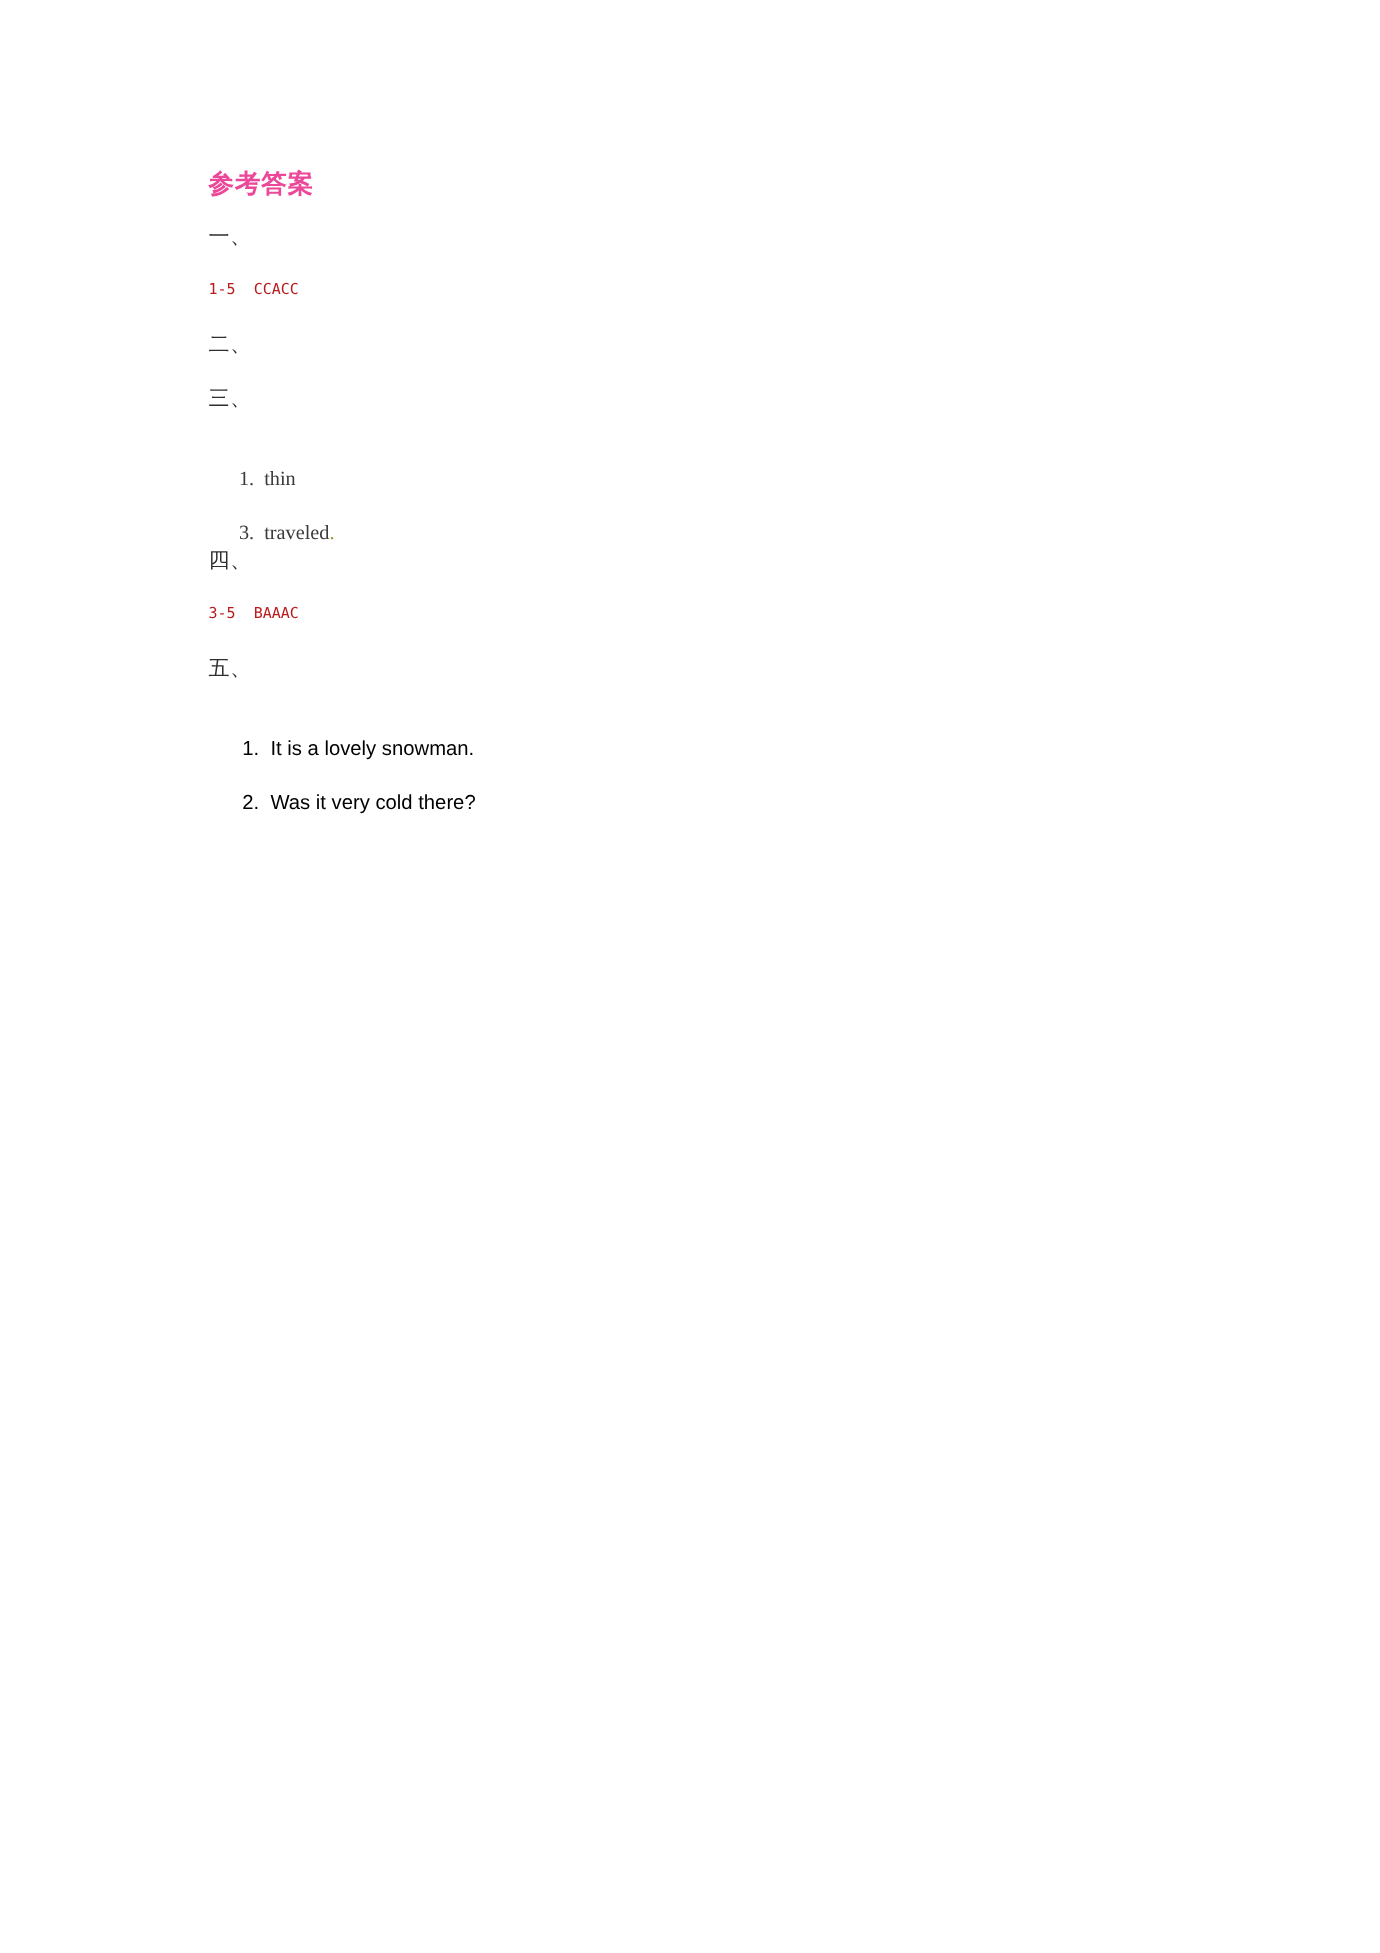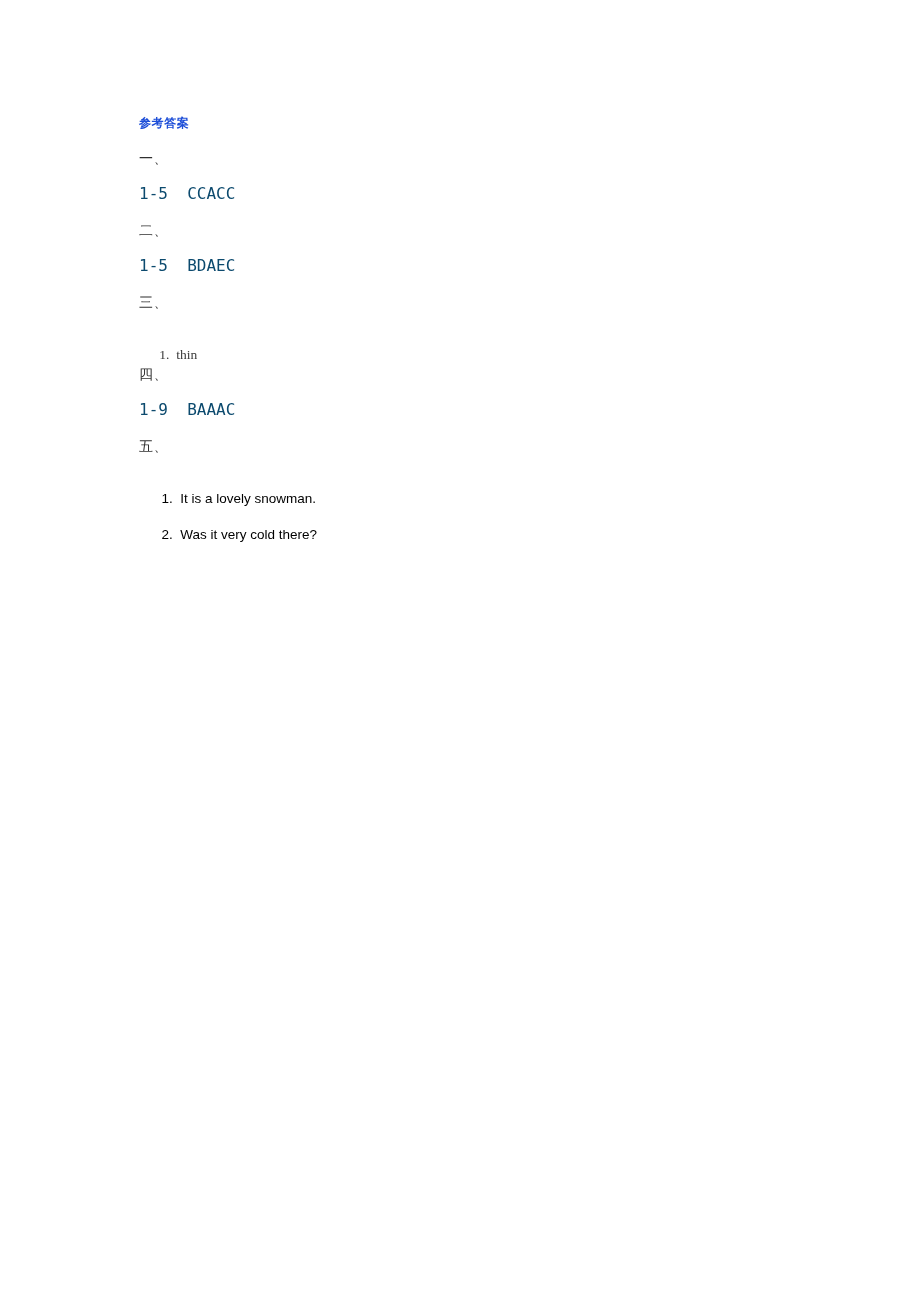--- a/index.html
+++ b/index.html
@@ -29,45 +29,45 @@
     position: absolute;
     left: 139px;
     top: 112px;
     width: 700px;
   }
 
   
   .doc-title {
     font-family: "DejaVu Sans", "Liberation Sans", sans-serif;
     font-weight: 700;
-    font-size: 12px;
+    font-size: 17px;
     line-height: 22px;
-    color: #1d4ed8;
+    color: #ec4899;
     letter-spacing: 0.6px;
     margin: 0 0 15px 0;
     height: 22px;
   }
 
   
   .section-head {
     font-family: "DejaVu Sans", "Liberation Sans", sans-serif;
     font-size: 14px;
     line-height: 18px;
     color: #2f2f2f;
     margin: 0 0 18px 0;
     letter-spacing: 0.5px;
     height: 18px;
   }
 
   
   .range-row {
     font-family: "DejaVu Sans Mono", "Liberation Mono", monospace;
-    font-size: 16px;
+    font-size: 10px;
     line-height: 17px;
-    color: #0c4a6e;
+    color: #b91c1c;
     margin: 0 0 19px 0;
     white-space: pre;
     height: 17px;
   }
 
   
   .num-row {
     font-family: Liberation Serif, serif;
     font-size: 13.5px;
     line-height: 17px;
@@ -104,33 +104,35 @@
 
 <div class="page">
   <div class="content">
 
     <h1 class="doc-title">参考答案</h1>
 
     <div class="section-head">一、</div>
     <div class="range-row">1-5  CCACC</div>
 
     <div class="section-head">二、</div>
-    <div class="range-row">1-5  BDAEC</div>
 
     <div class="section-head">三、</div>
 
     <div class="num-row">
       <span class="marker">1.</span><span class="value">  </span><span class="value">thin</span><span class="tail-mark"></span>
     </div>
 
 
+    <div class="num-row">
+      <span class="marker">3.</span><span class="value">  </span><span class="value">traveled</span><span class="tail-mark">.</span>
+    </div>
 
 
     <div class="section-head">四、</div>
-    <div class="range-row">1-9  BAAAC</div>
+    <div class="range-row">3-5  BAAAC</div>
 
     <div class="section-head">五、</div>
 
     <div class="sentence-row">
       <span class="marker">1.</span><span>  </span><span class="value">It is a lovely snowman.</span>
     </div>
 
     <div class="sentence-row">
       <span class="marker">2.</span><span>  </span><span class="value">Was it very cold there?</span>
     </div>

